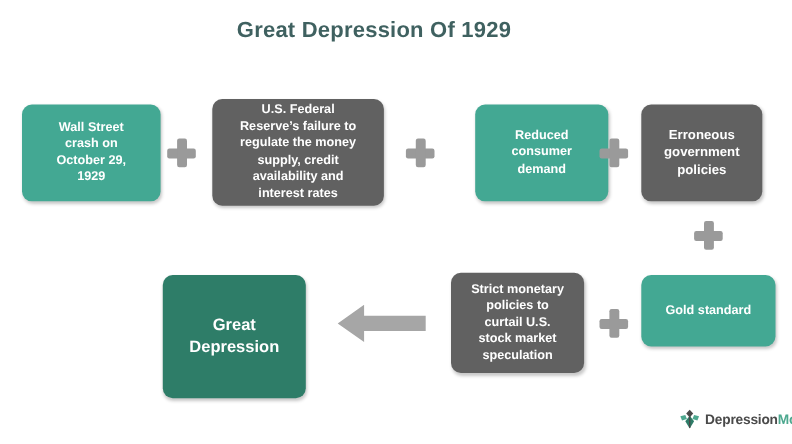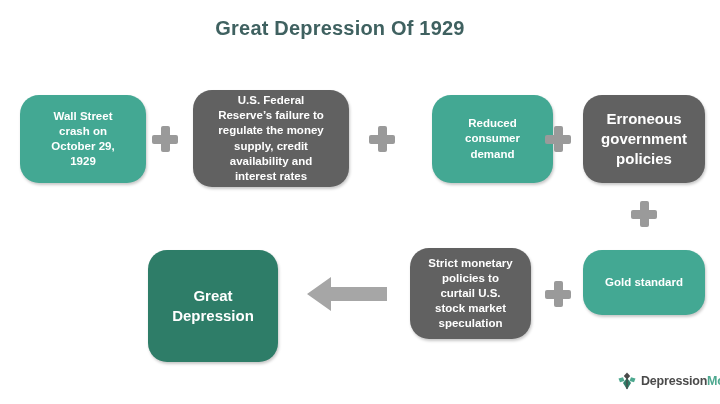--- a/index.html
+++ b/index.html
@@ -29,36 +29,36 @@
     font-weight: bold;
     color: #3f6160;
     letter-spacing: 0.2px;
   }
   .box {
     position: absolute;
     display: flex;
     align-items: center;
     justify-content: center;
     text-align: center;
-    border-radius: 19px;
+    border-radius: 9px;
     color: #ffffff;
     font-weight: bold;
     line-height: 1.32;
     box-sizing: border-box;
     padding: 4px 18px;
     box-shadow: 1px 2px 3px rgba(0,0,0,0.22);
   }
   .box-teal   { background: #43a893; }
   .box-gray   { background: #616161; }
   .box-dark   { background: #2e7d68; }
 
   .b1 { left: 20px;  top: 95px;  width: 126px; height: 88px;  font-size: 11.5px; }
   .b2 { left: 193px; top: 90px;  width: 156px; height: 97px;  font-size: 11.5px; }
   .b3 { left: 432px; top: 95px;  width: 121px; height: 88px;  font-size: 11.5px; }
-  .b4 { left: 583px; top: 95px;  width: 122px; height: 88px;  font-size: 15px; }
+  .b4 { left: 583px; top: 95px;  width: 110px; height: 88px;  font-size: 12px; }
   .b5 { left: 583px; top: 250px; width: 122px; height: 65px;  font-size: 11.5px; }
   .b6 { left: 410px; top: 248px; width: 121px; height: 91px;  font-size: 11.5px; }
   .b7 { left: 148px; top: 250px; width: 130px; height: 112px;  font-size: 15px; }
 
   .plus {
     position: absolute;
     width: 26px;
     height: 26px;
   }
   .plus span {

